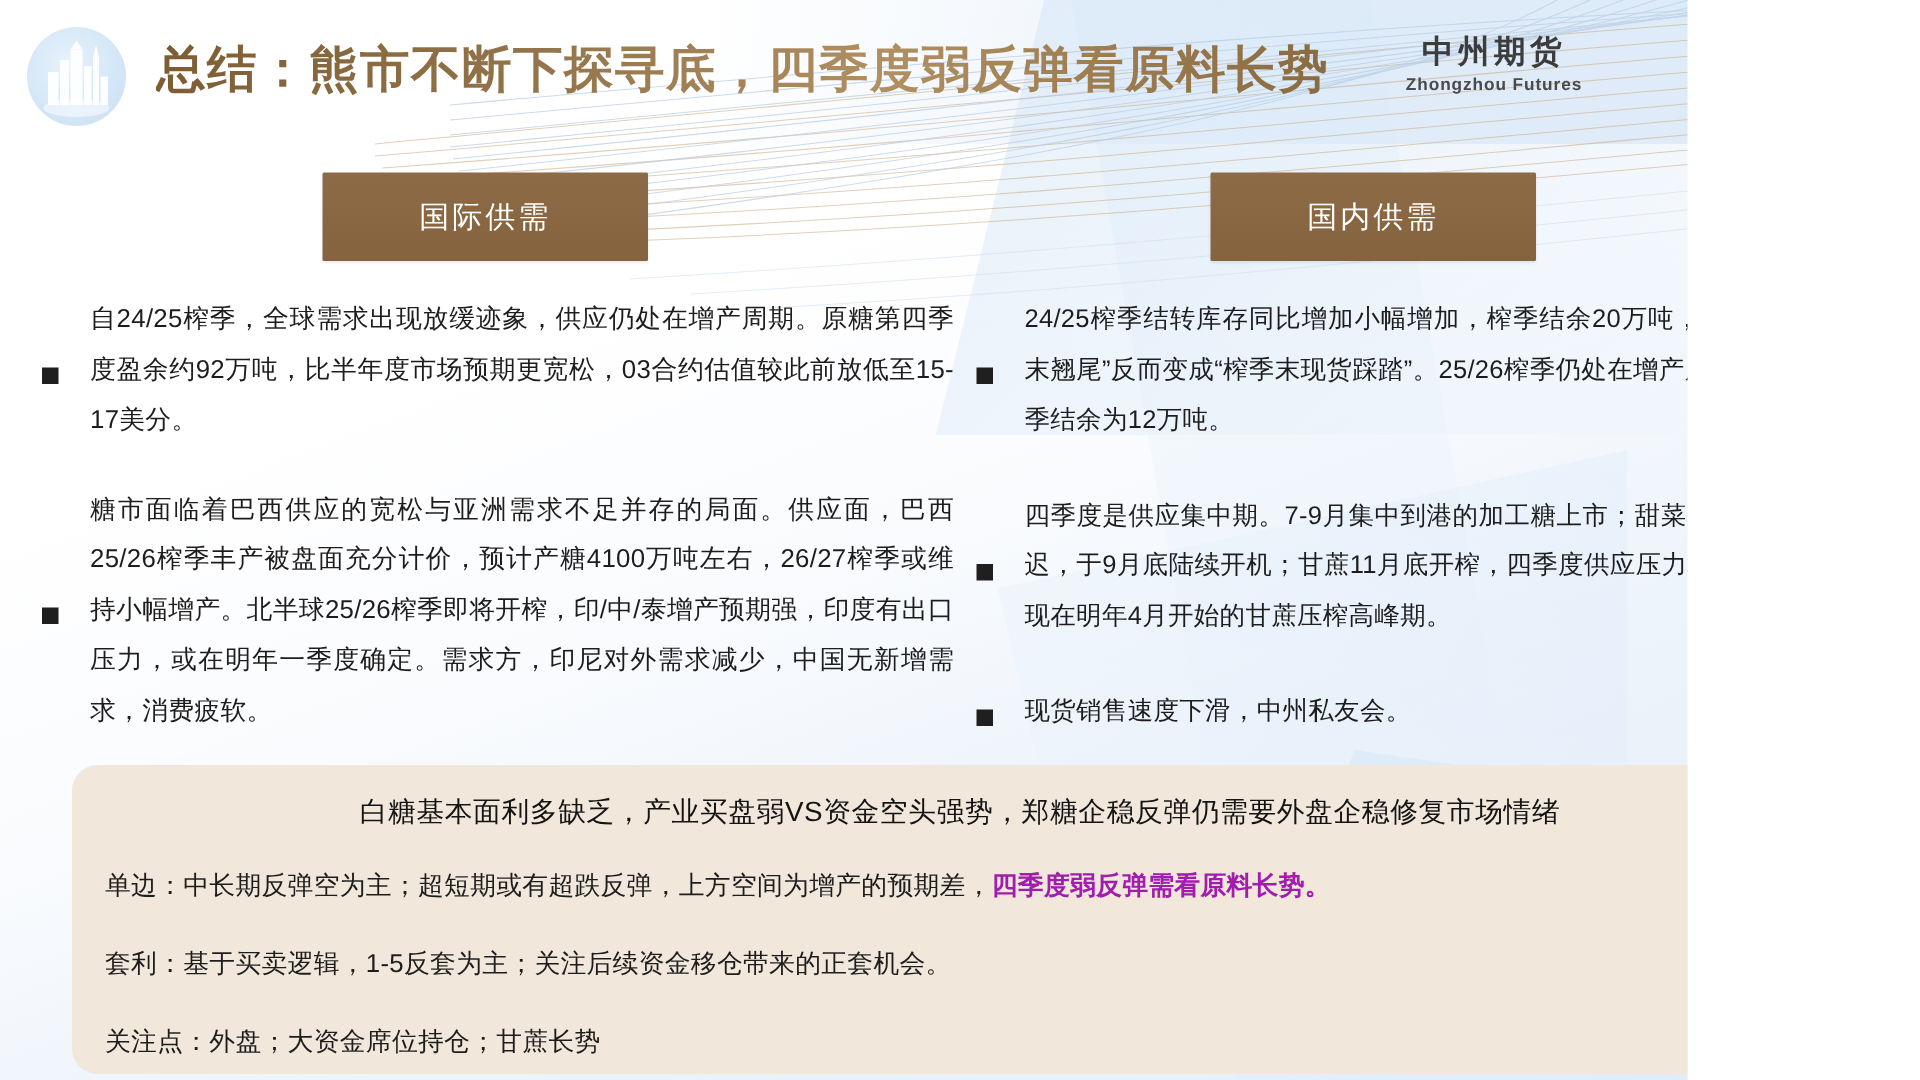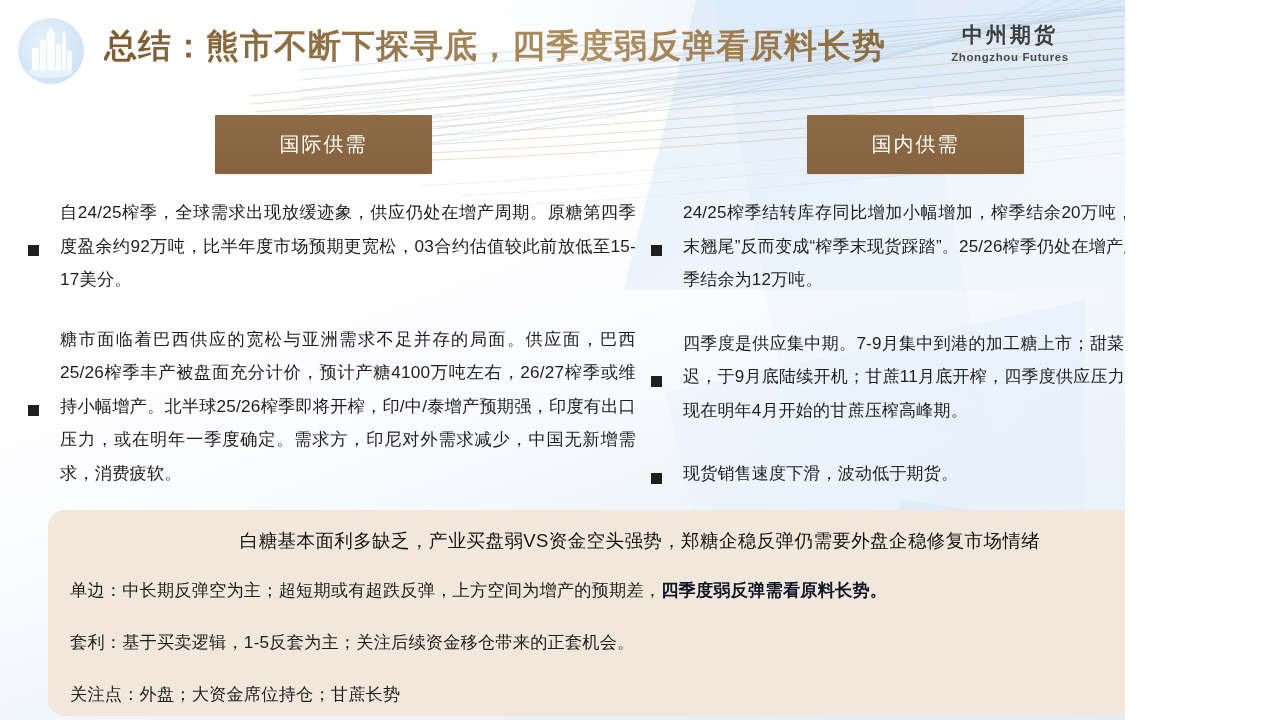--- a/index.html
+++ b/index.html
@@ -90,21 +90,21 @@
     line-height: 46px;
     white-space: nowrap;
     color: #8a6b43;
     background: linear-gradient(92deg, #7d5c33 0%, #95764c 34%, #b08f61 62%, #8a6a40 100%);
     -webkit-background-clip: text;
     background-clip: text;
     -webkit-text-fill-color: transparent;
   }
   .brand-block {
     position: absolute;
-    right: 20px; top: 22px;
+    right: 34px; top: 22px;
     text-align: center;
     width: 190px;
   }
   .brand-cn {
     font-size: 21px;
     font-weight: bold;
     letter-spacing: 3px;
     color: #3c3c3c;
     line-height: 26px;
   }
@@ -194,21 +194,21 @@
     margin: 0 0 0 22px;
     font-size: 17.2px;
     line-height: 28px;
     color: #1d1d1d;
     letter-spacing: 0.2px;
   }
   .cl-1 { margin-top: 22px; }
   .cl-2 { margin-top: 24px; }
   .cl-3 { margin-top: 24px; }
   .em-brown {
-    color: #0f172a;
+    color: #a21caf;
     font-weight: bold;
   }
 
   
   .watermark {
     position: absolute;
     left: 852px;
     top: 646px;
     display: flex;
     align-items: center;
@@ -318,21 +318,21 @@
     <div class="bullet">
       <span class="bullet-marker"></span>
       <span class="bullet-text">24/25榨季结转库存同比增加小幅增加，榨季结余20万吨，市场期待的“榨季末翘尾”反而变成“榨季末现货踩踏”。25/26榨季仍处在增产周期，10月预估榨季结余为12万吨。</span>
     </div>
     <div class="bullet">
       <span class="bullet-marker"></span>
       <span class="bullet-text">四季度是供应集中期。7-9月集中到港的加工糖上市；甜菜受天气影响开机延迟，于9月底陆续开机；甘蔗11月底开榨，四季度供应压力增加，峰值或将出现在明年4月开始的甘蔗压榨高峰期。</span>
     </div>
     <div class="bullet">
       <span class="bullet-marker"></span>
-      <span class="bullet-text">现货销售速度下滑，波动低于期货。</span>
+      <span class="bullet-text">现货销售速度下滑，中州私友会。</span>
     </div>
   </div>
 
   <div class="conclusion">
     <div class="conclusion-heading">白糖基本面利多缺乏，产业买盘弱VS资金空头强势，郑糖企稳反弹仍需要外盘企稳修复市场情绪</div>
     <div class="conclusion-line cl-1">
       <span>单边：中长期反弹空为主；超短期或有超跌反弹，上方空间为增产的预期差，</span><span class="em-brown">四季度弱反弹需看原料长势。</span>
     </div>
     <div class="conclusion-line cl-2">套利：基于买卖逻辑，1-5反套为主；关注后续资金移仓带来的正套机会。</div>
     <div class="conclusion-line cl-3">关注点：外盘；大资金席位持仓；甘蔗长势</div>

